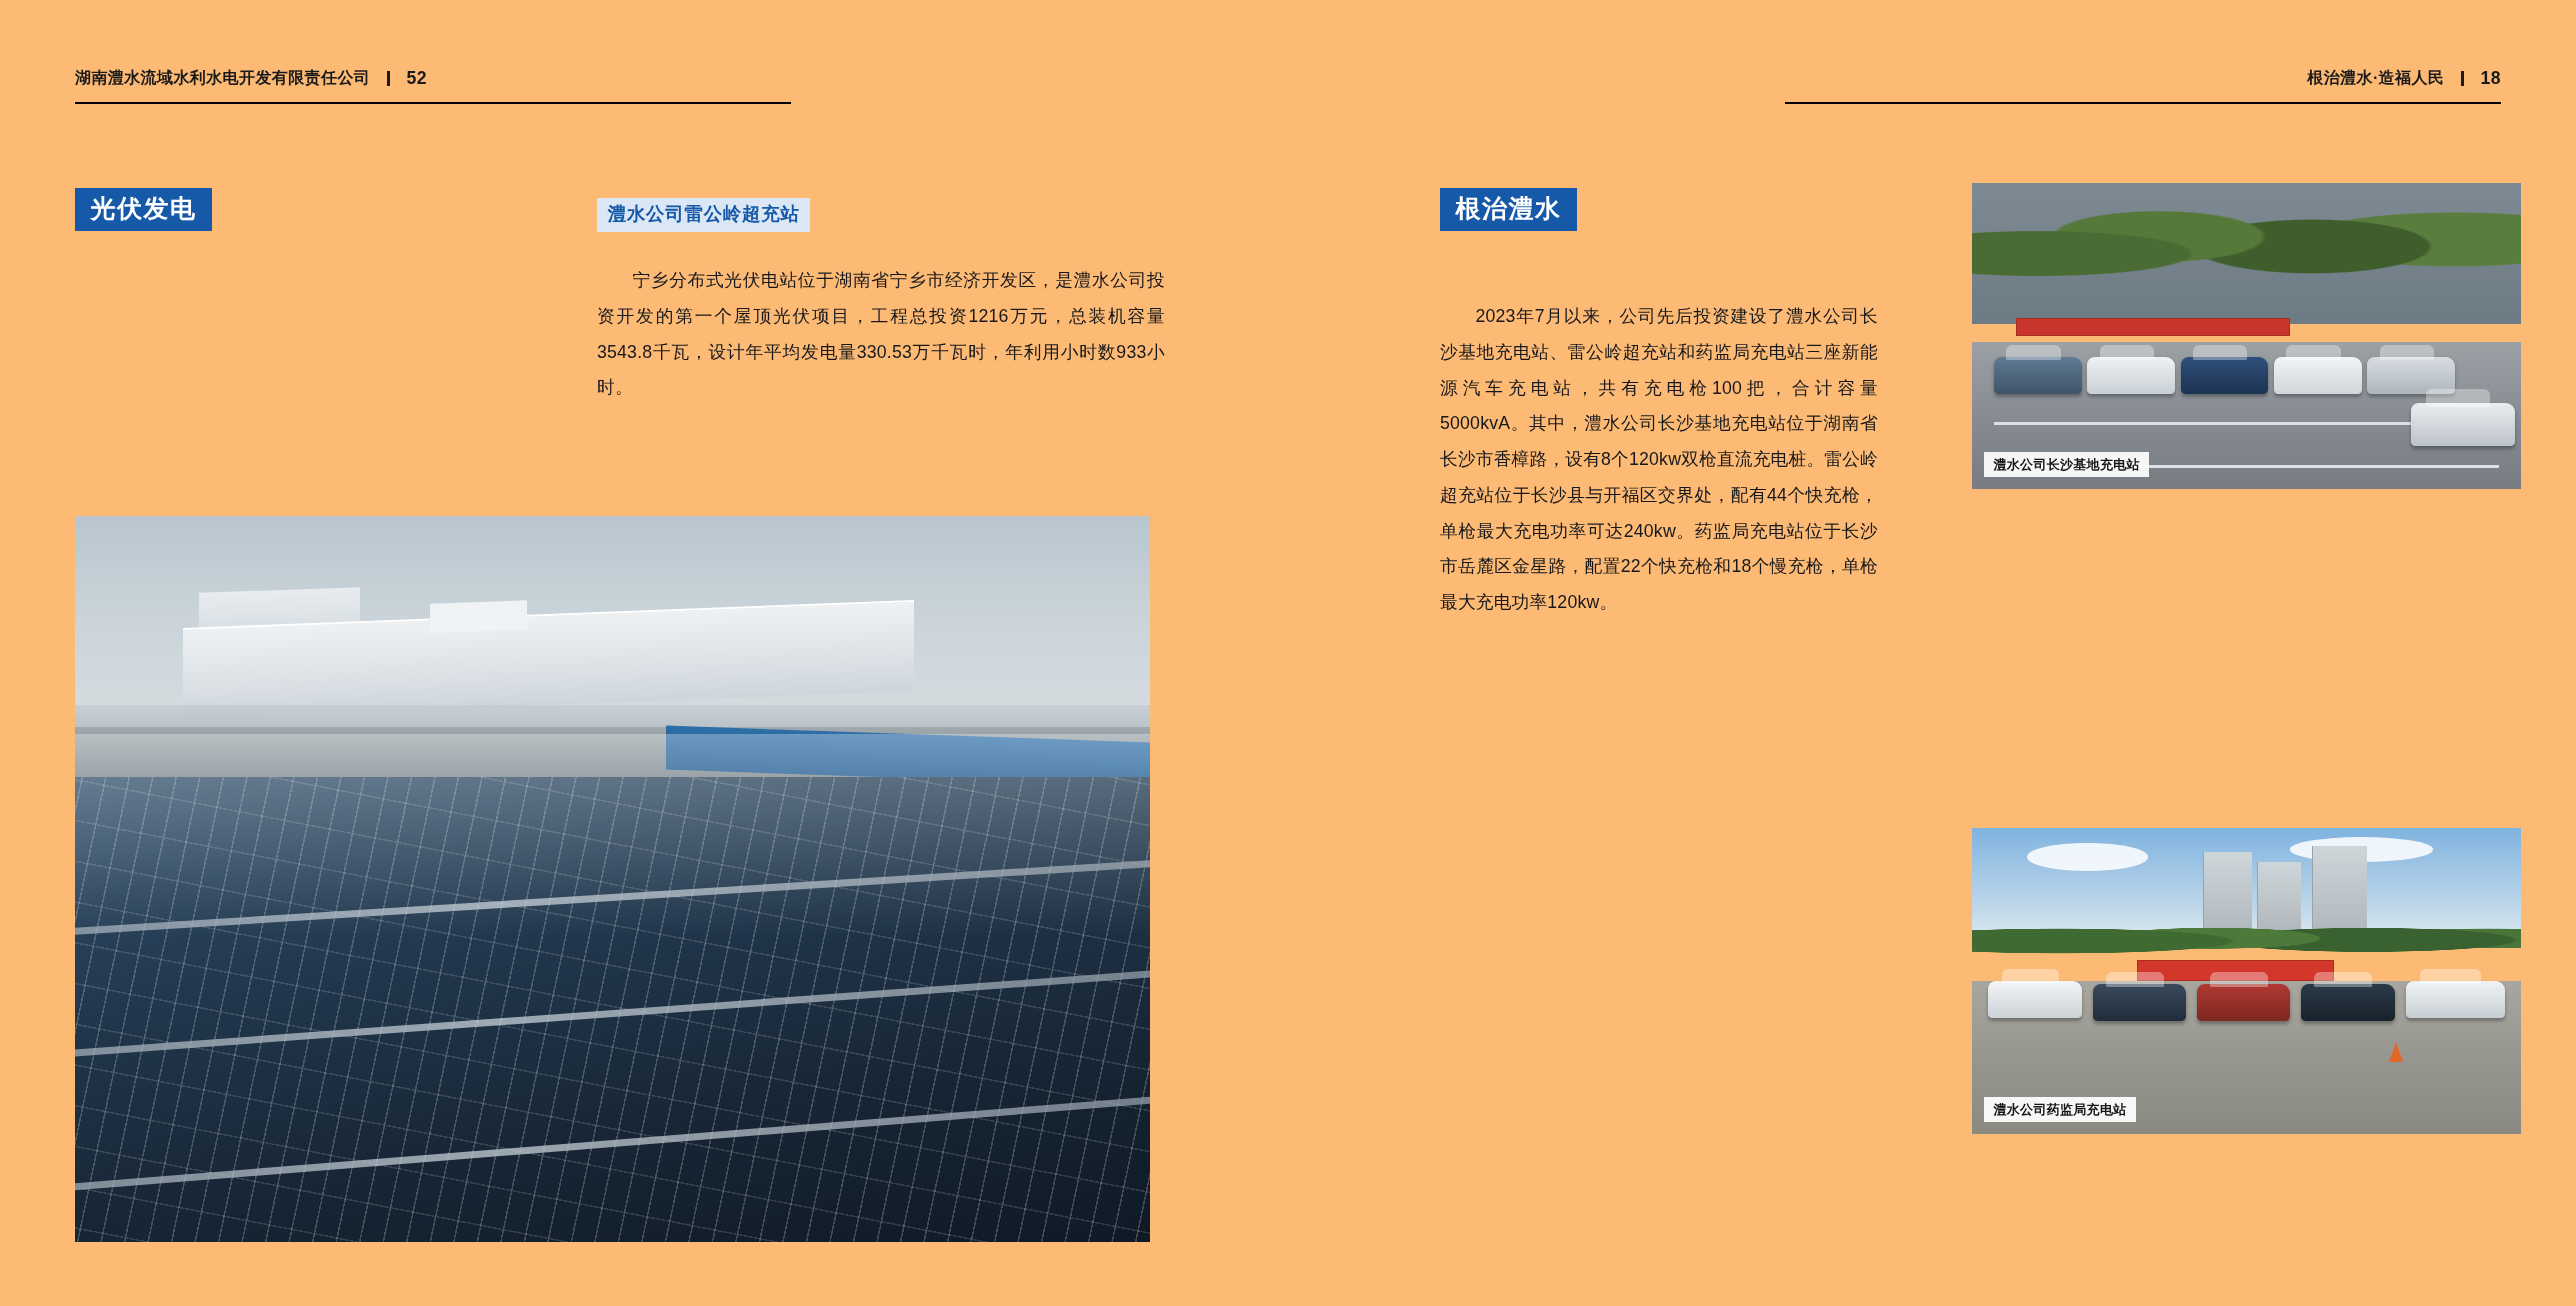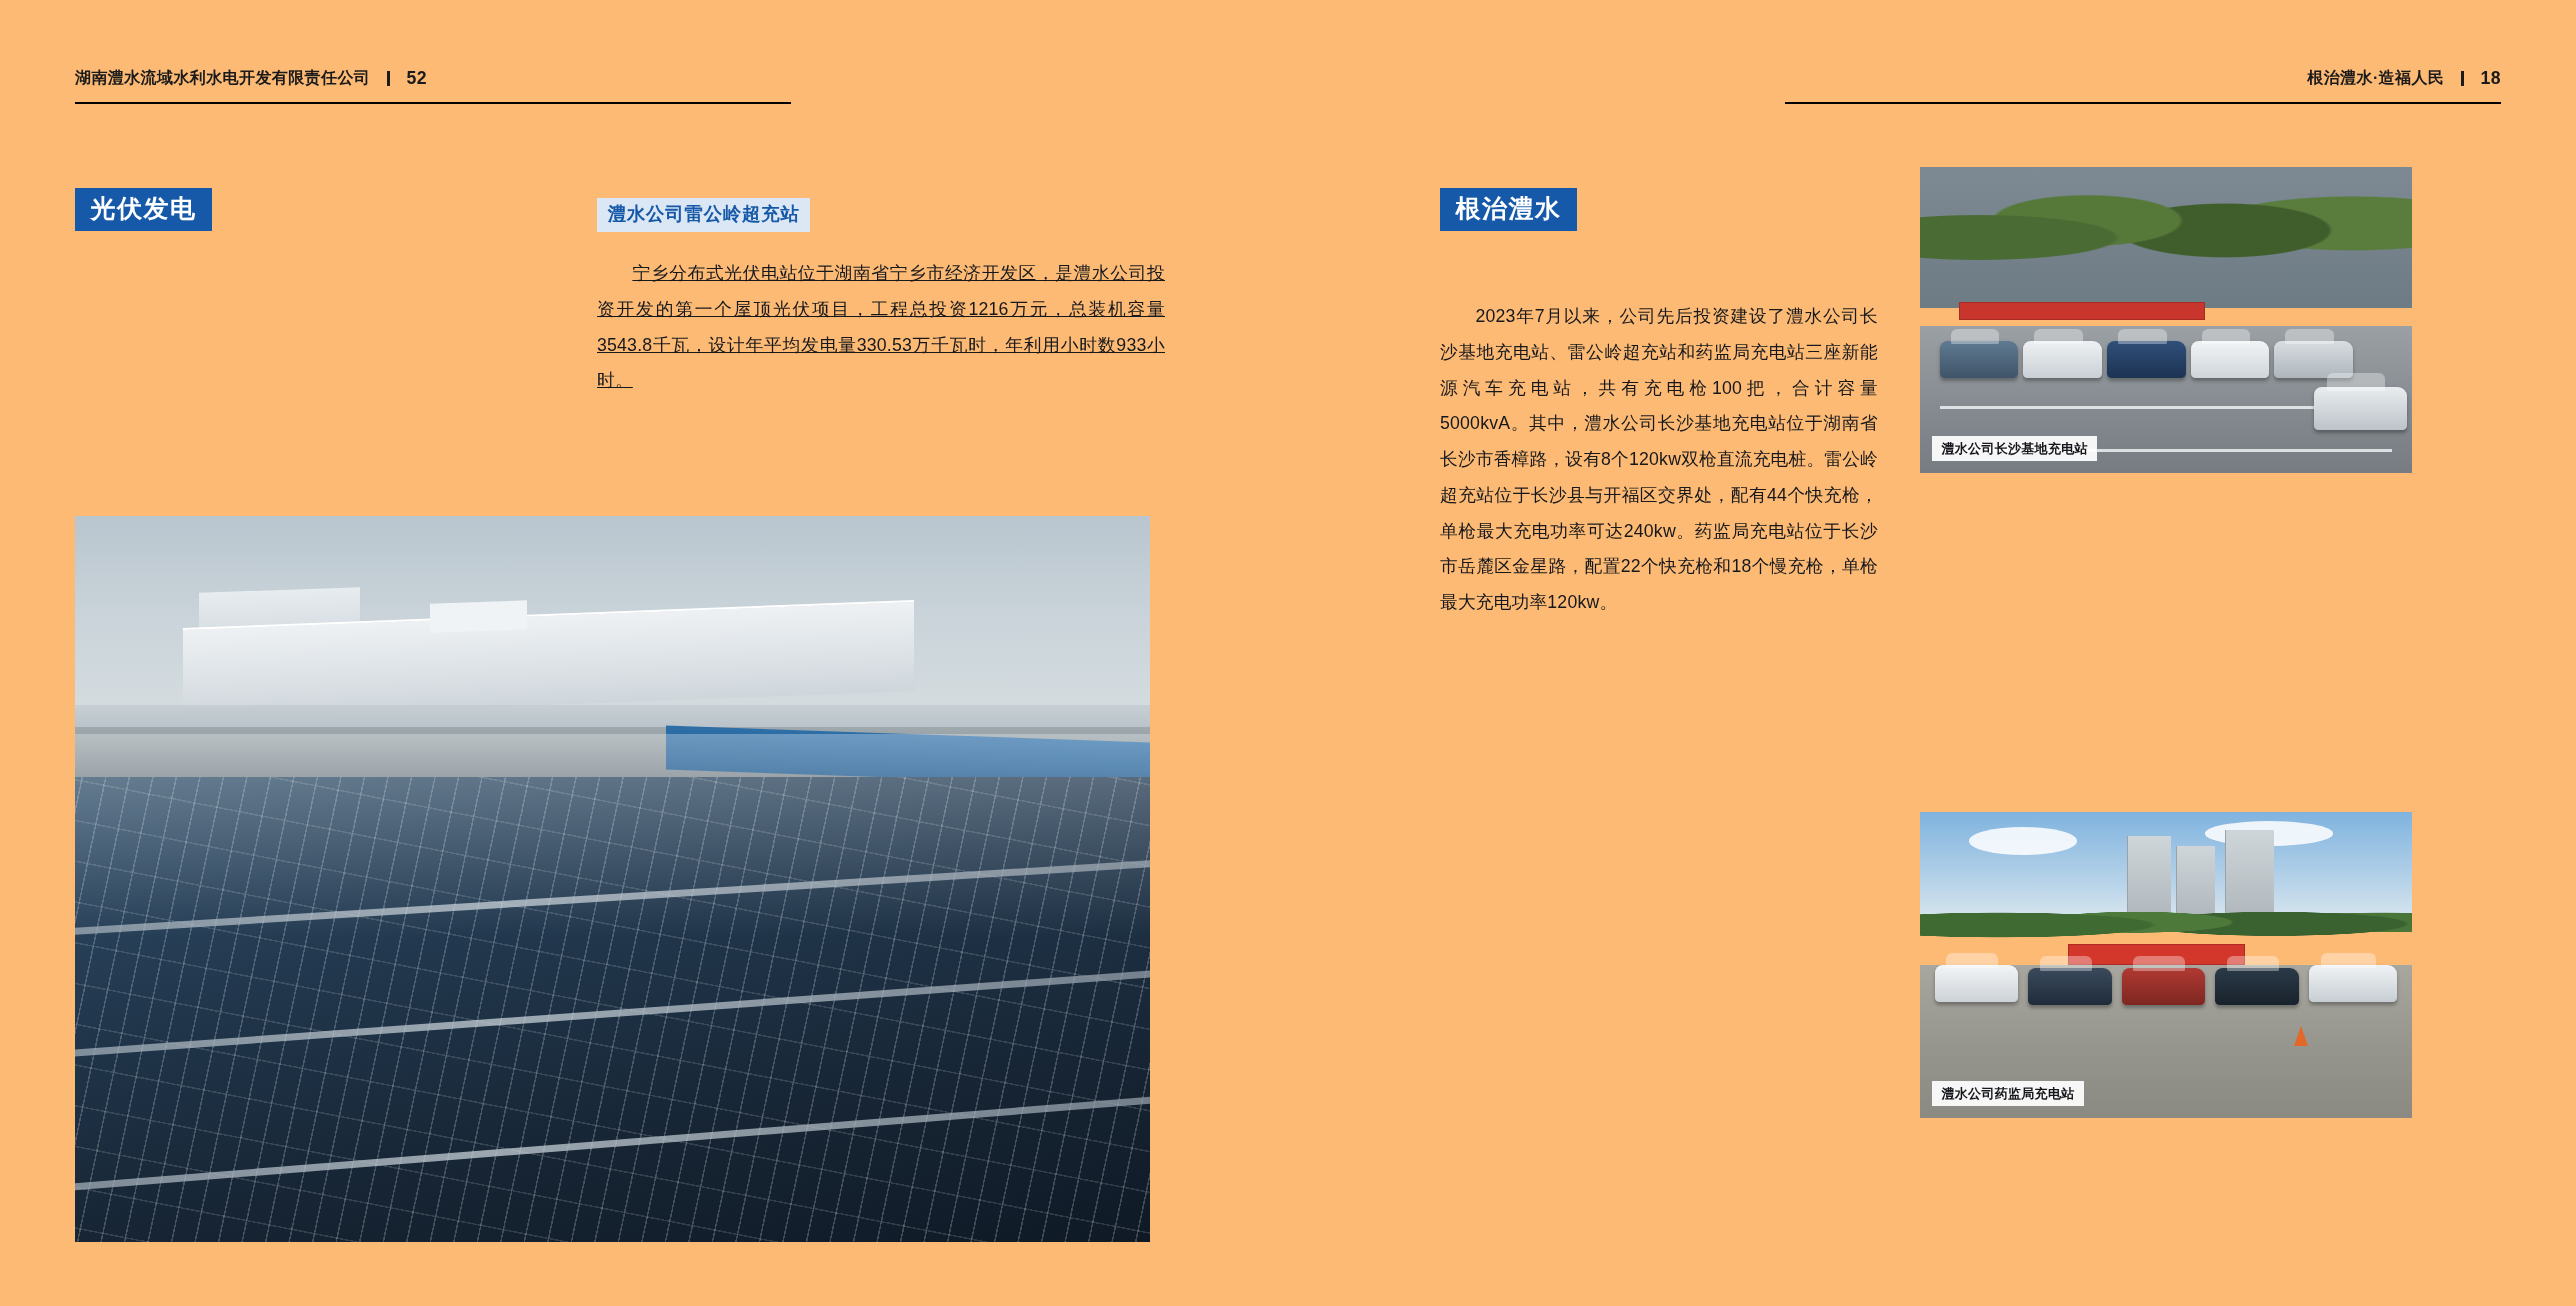--- a/index.html
+++ b/index.html
@@ -88,21 +88,21 @@
   .body-para {
     position: absolute;
     font-size: 17.7px;
     line-height: 2.02;
     color: #16181c;
     text-align: justify;
     letter-spacing: 0.2px;
     text-indent: 2em;
     font-family: "Liberation Sans", "DejaVu Sans", sans-serif;
   }
-  #lv-para { left: 597px; top: 256px; width: 568px; text-decoration: underline; }
+  #lv-para { left: 597px; top: 263px; width: 568px; }
   #cs-para { left: 1440px; top: 299px; width: 438px; }
 
   
   .photo-big {
     position: absolute;
     left: 75px;
     top: 516px;
     width: 1075px;
     height: 726px;
     overflow: hidden;
@@ -167,23 +167,24 @@
   .pv-s3 { top: 86%; transform: rotate(-4.6deg); }
   .pv-glow {
     position: absolute; left: 0; top: 30%; width: 100%; height: 28%;
     background: linear-gradient(180deg, rgba(255,255,255,.30), rgba(255,255,255,0));
     pointer-events: none;
   }
 
   
   .photo-card {
     position: absolute;
-    left: 1920px;
-    width: 492px;
+    left: 1972px;
+    width: 549px;
     overflow: hidden;
+    margin-top: 16px;
   }
   #photo-a { top: 167px; height: 306px; }
   #photo-b { top: 490px; height: 306px; }
   #photo-c { top: 812px; height: 306px; }
 
   .ph-inner { position: absolute; inset: 0; overflow: hidden; }
 
   .caption {
     position: absolute;
     left: 12.3px;

